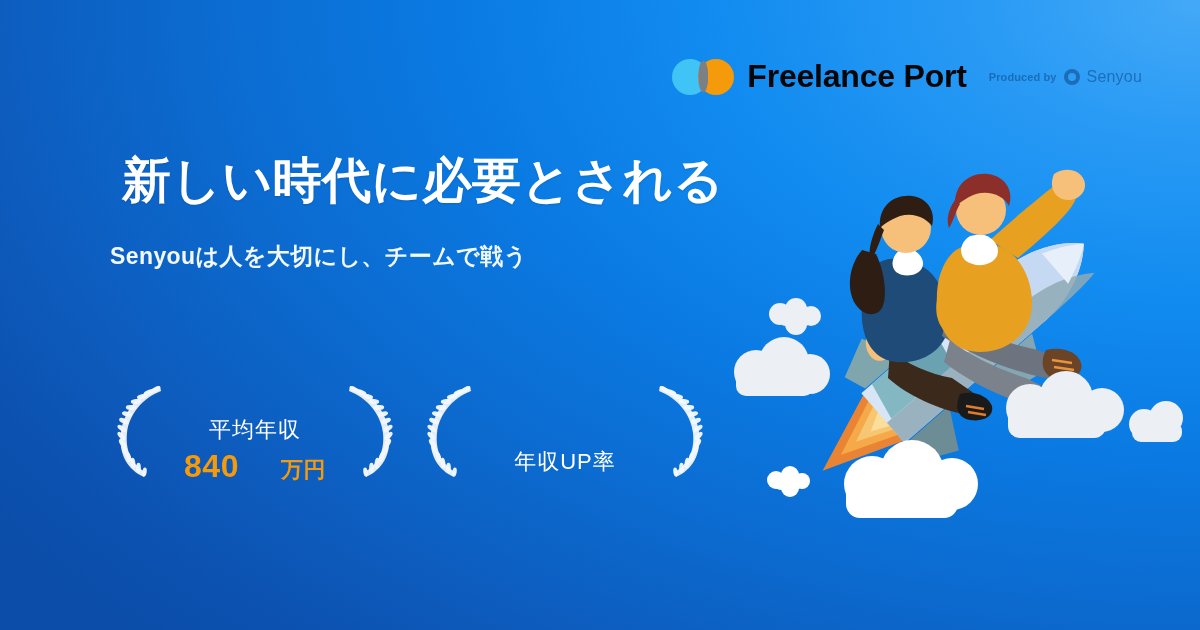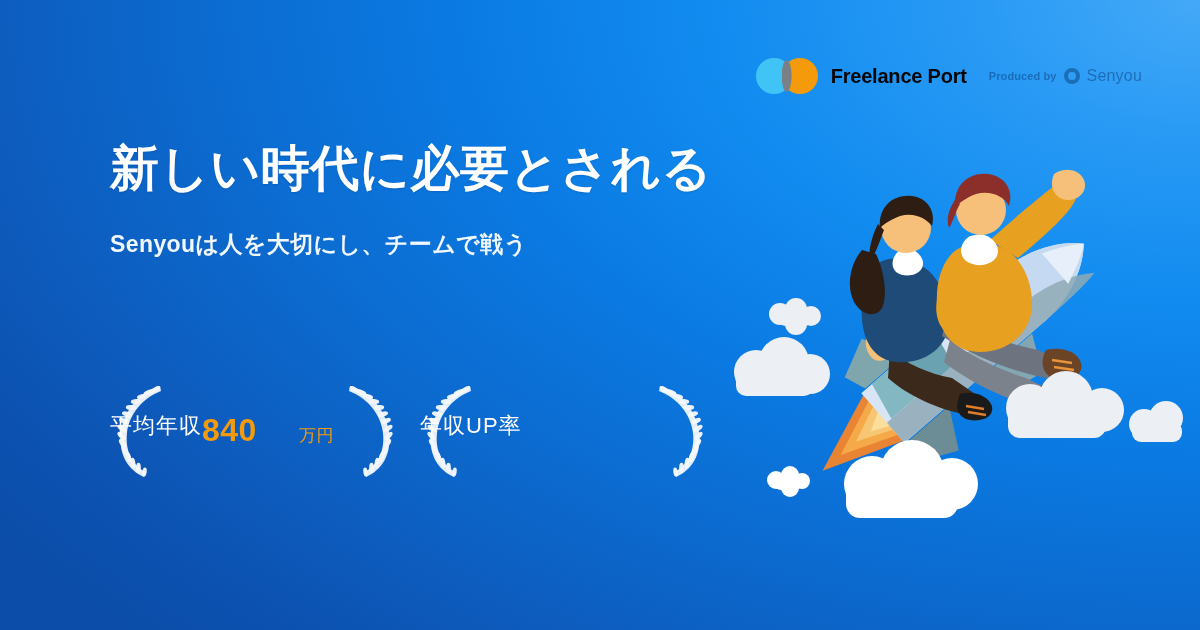--- a/index.html
+++ b/index.html
@@ -65,21 +65,21 @@
     position: absolute;
     top: 0;
     left: 26px;
     width: 10px;
     height: 36px;
     background: #7b7f86;
     border-radius: 0;
     clip-path: ellipse(50% 44% at 50% 50%);
   }
   .brand-name {
-    font-size: 20px;
+    font-size: 32px;
     font-weight: 700;
     color: #050608;
     letter-spacing: -0.2px;
     white-space: nowrap;
   }
 
   .produced {
     display: flex;
     align-items: center;
     gap: 7px;
@@ -109,21 +109,21 @@
   }
 
   
   .copy {
     position: absolute;
     left: 110px;
     top: 136px;
     width: 650px;
   }
   .headline {
-    margin: 0;
+    margin: 12px;
     color: #ffffff;
     font-size: 49px;
     font-weight: 700;
     line-height: 1.32;
     letter-spacing: 0.5px;
     text-shadow: 0 1px 2px rgba(3, 40, 90, 0.18);
   }
   .headline .ln { display: block; }
   .subhead {
     margin: 26px 0 0 0;
@@ -140,23 +140,23 @@
     left: 110px;
     top: 378px;
     display: flex;
     gap: 20px;
   }
   .stat {
     position: relative;
     width: 290px;
     height: 104px;
     display: flex;
-    flex-direction: row;
+    flex-direction: column;
     align-items: center;
-    justify-content: flex-start;
+    justify-content: flex-end;
   }
   .wreath {
     position: absolute;
     top: 2px;
     width: 60px;
     height: 100px;
     opacity: 0.96;
   }
   .wreath-left  { left: 0; }
   .wreath-right { right: 0; transform: scaleX(-1); }
@@ -176,22 +176,22 @@
   }
   .stat-number {
     color: #f59a0b;
     font-size: 32px;
     font-weight: 700;
     line-height: 1;
     letter-spacing: 0.5px;
   }
   .stat-unit {
     color: #f59a0b;
-    font-size: 17px;
-    font-weight: 400;
+    font-size: 22px;
+    font-weight: 700;
     line-height: 1;
     letter-spacing: 0.5px;
     margin-left: 32px;
   }
 
   
   .illustration {
     position: absolute;
     right: 0;
     top: 150px;

